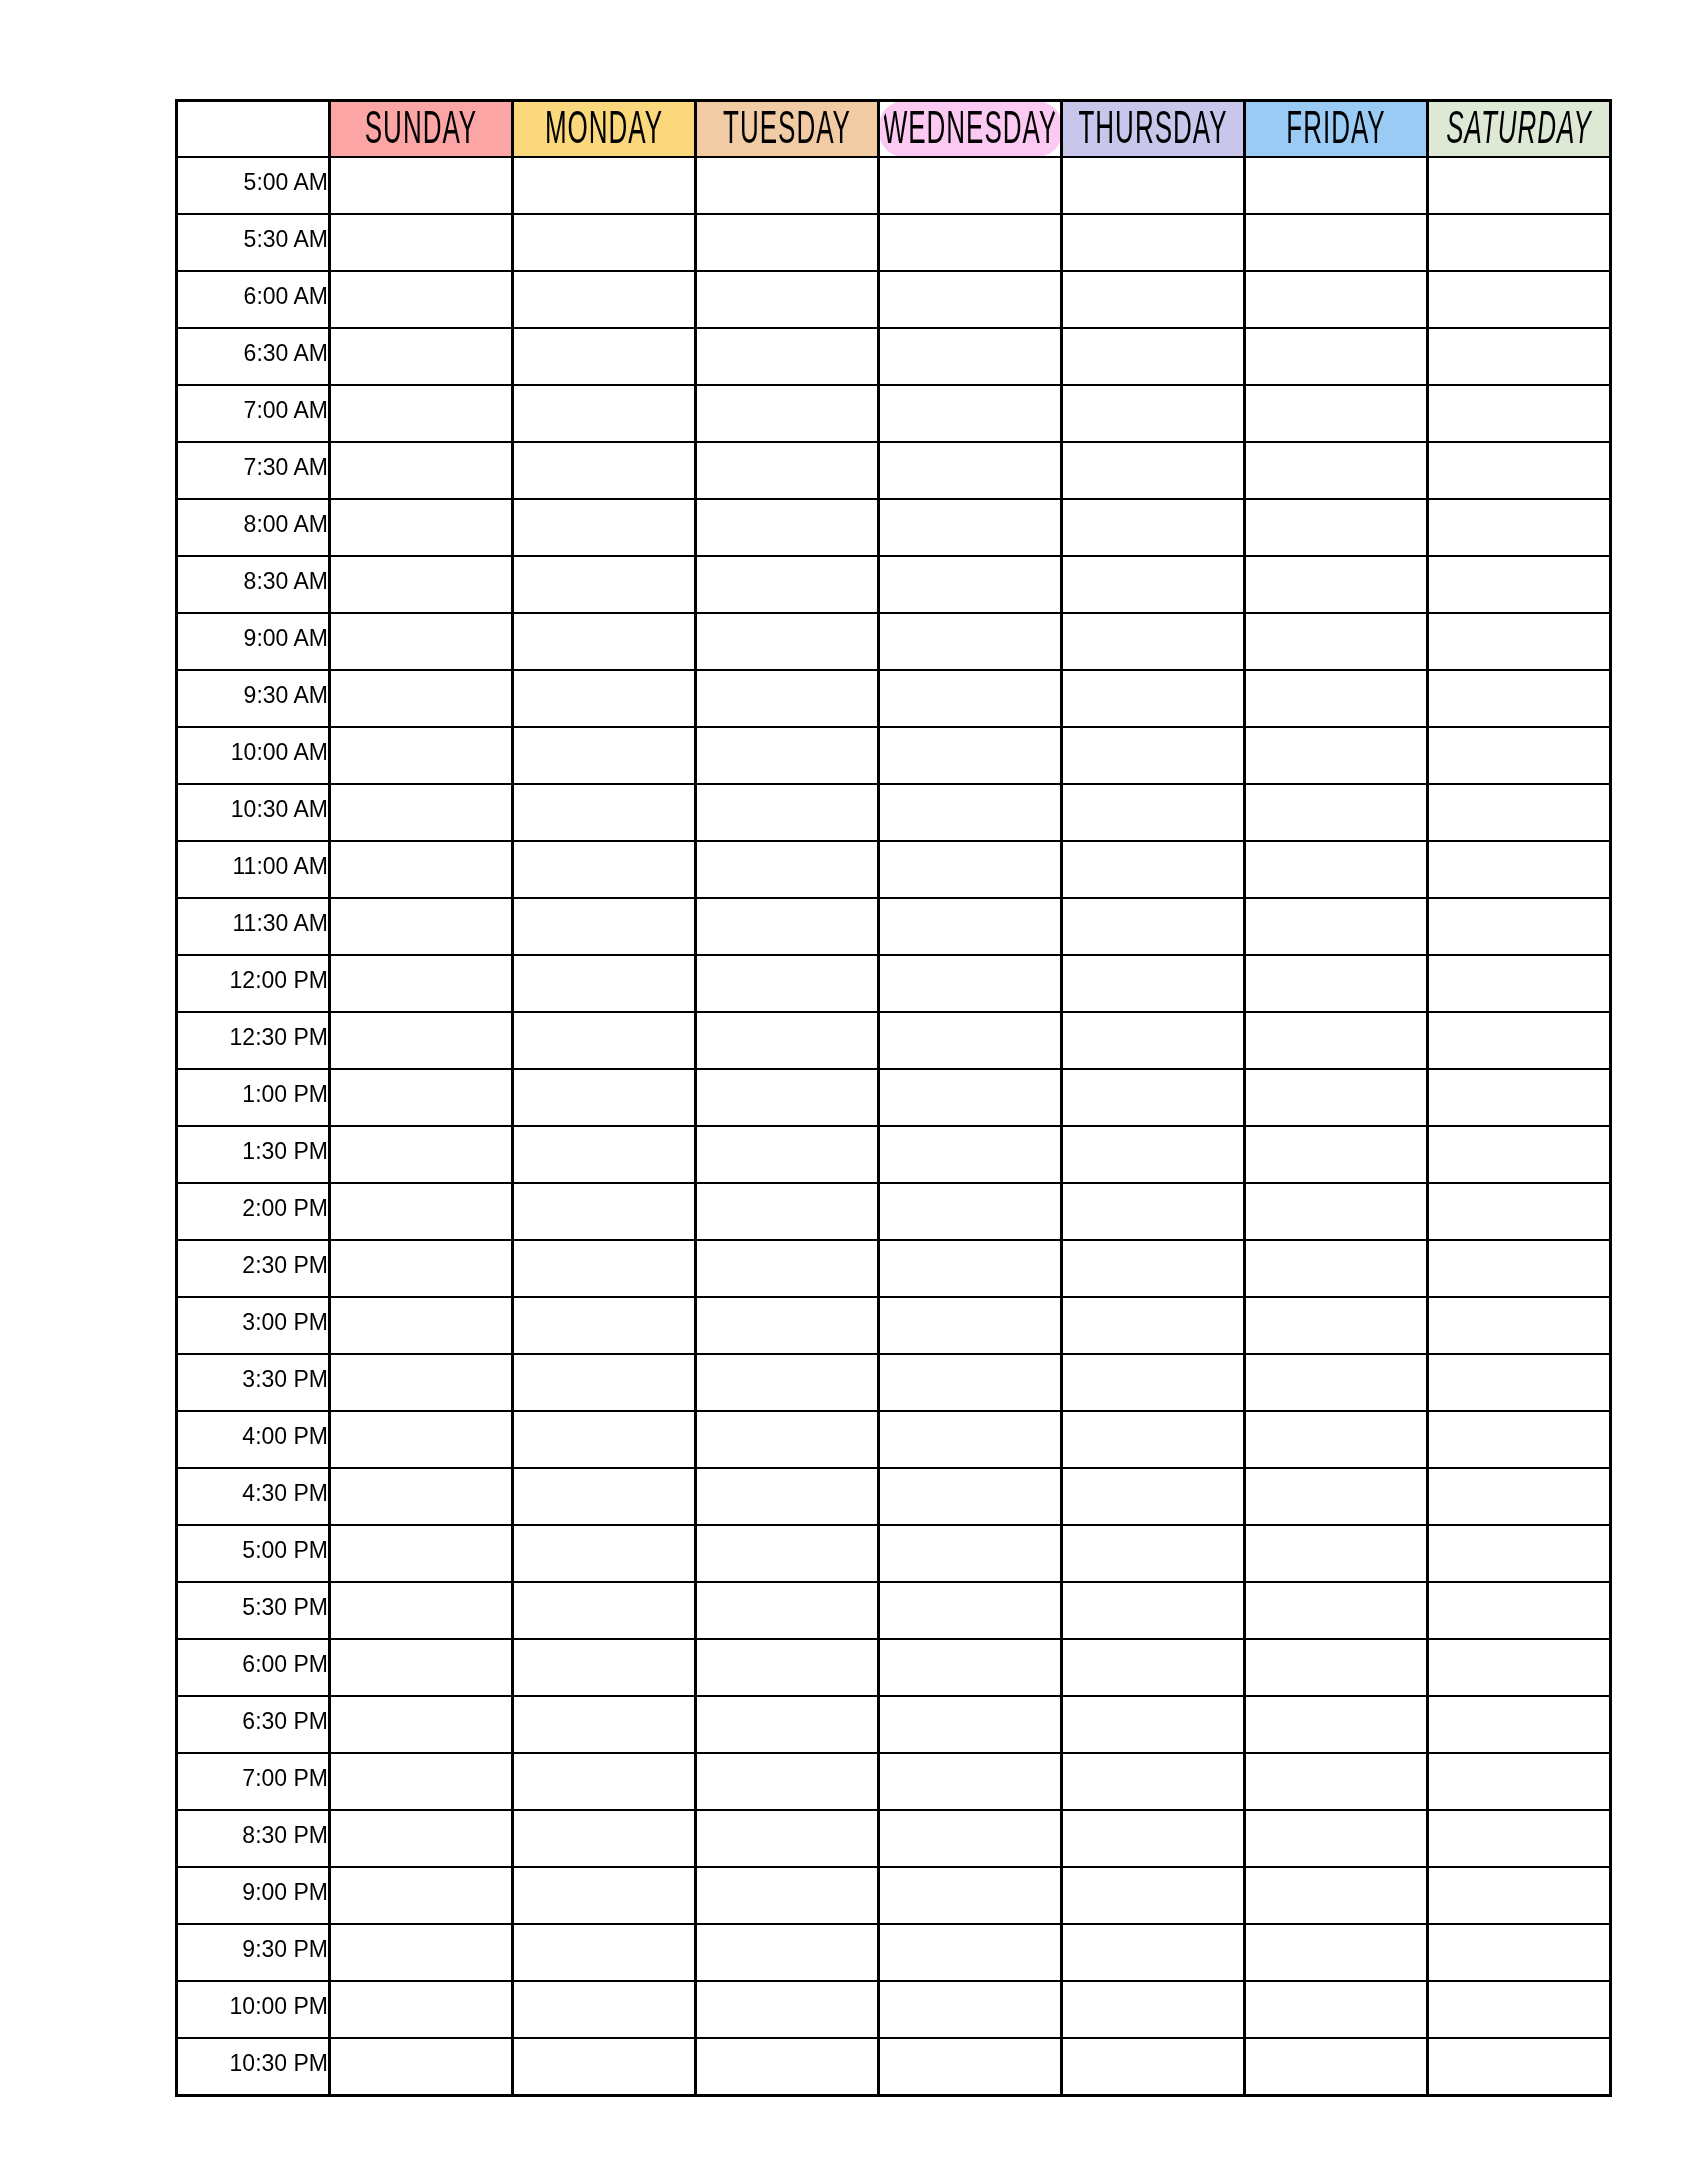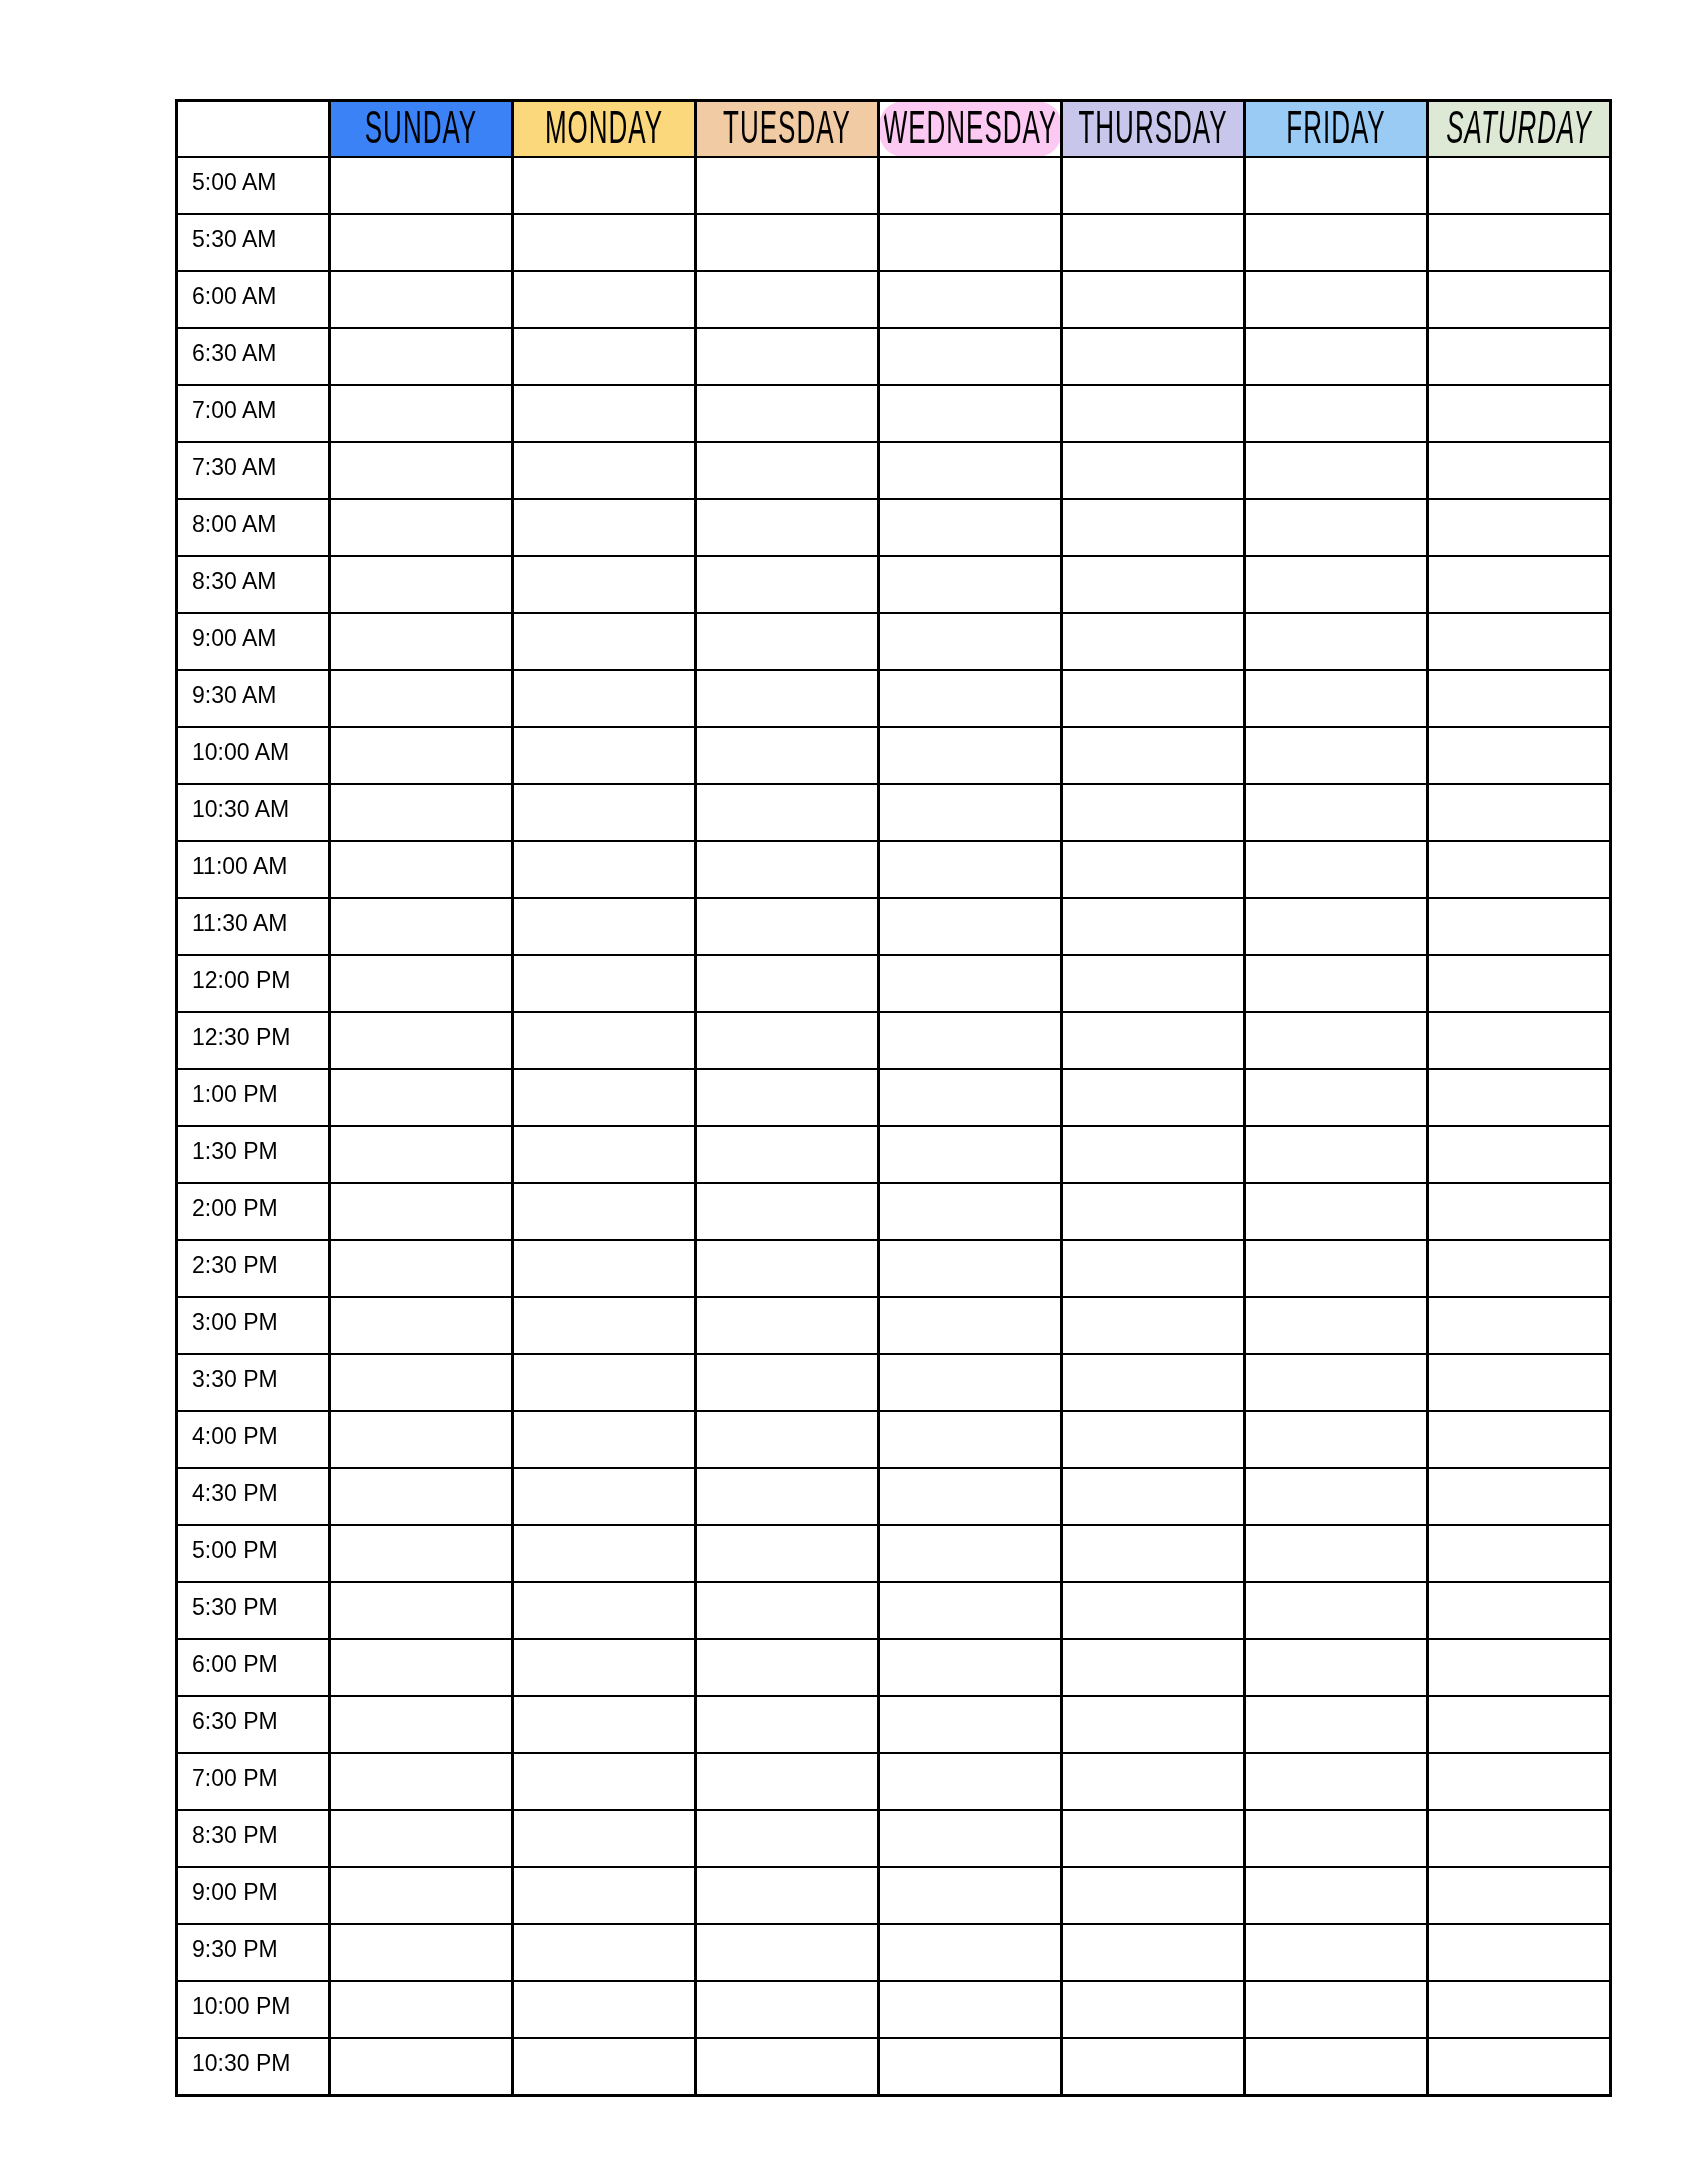--- a/index.html
+++ b/index.html
@@ -53,20 +53,21 @@
   tbody td {
     height: 48px;
   }
   td.time-cell {
     vertical-align: middle;
     padding-left: 14px;
     padding-bottom: 7px;
     font-size: 23px;
     line-height: 1;
     white-space: nowrap;
+    text-align: right;
   }
   td.slot {
     background: var(--page-bg, #ffffff);
   }
 </style>
 </head>
 <body style="--page-bg: #FFFFFF;">
 
 <div class="sheet" style="--border-color: #000000;">
   <table class="schedule">
@@ -76,21 +77,21 @@
         <col class="day-col">
         <col class="day-col">
         <col class="day-col">
       <col class="day-col">
         <col class="day-col">
         <col class="day-col">
     </colgroup>
     <thead>
       <tr>
         <th></th>
-        <th style="background: #3b82f6;">
+        <th style="background: #fca5a5;">
           <span class="deco">SUNDAY</span>
         </th>
         <th style="background: rgb(251, 216, 123);">
           <span class="deco">MONDAY</span>
         </th>
         <th style="background: rgb(241, 203, 164);">
           <span class="deco">TUESDAY</span>
         </th>
         <th style="background: rgb(251, 201, 241); border-radius: 25px;">
           <span class="deco">WEDNESDAY</span>

